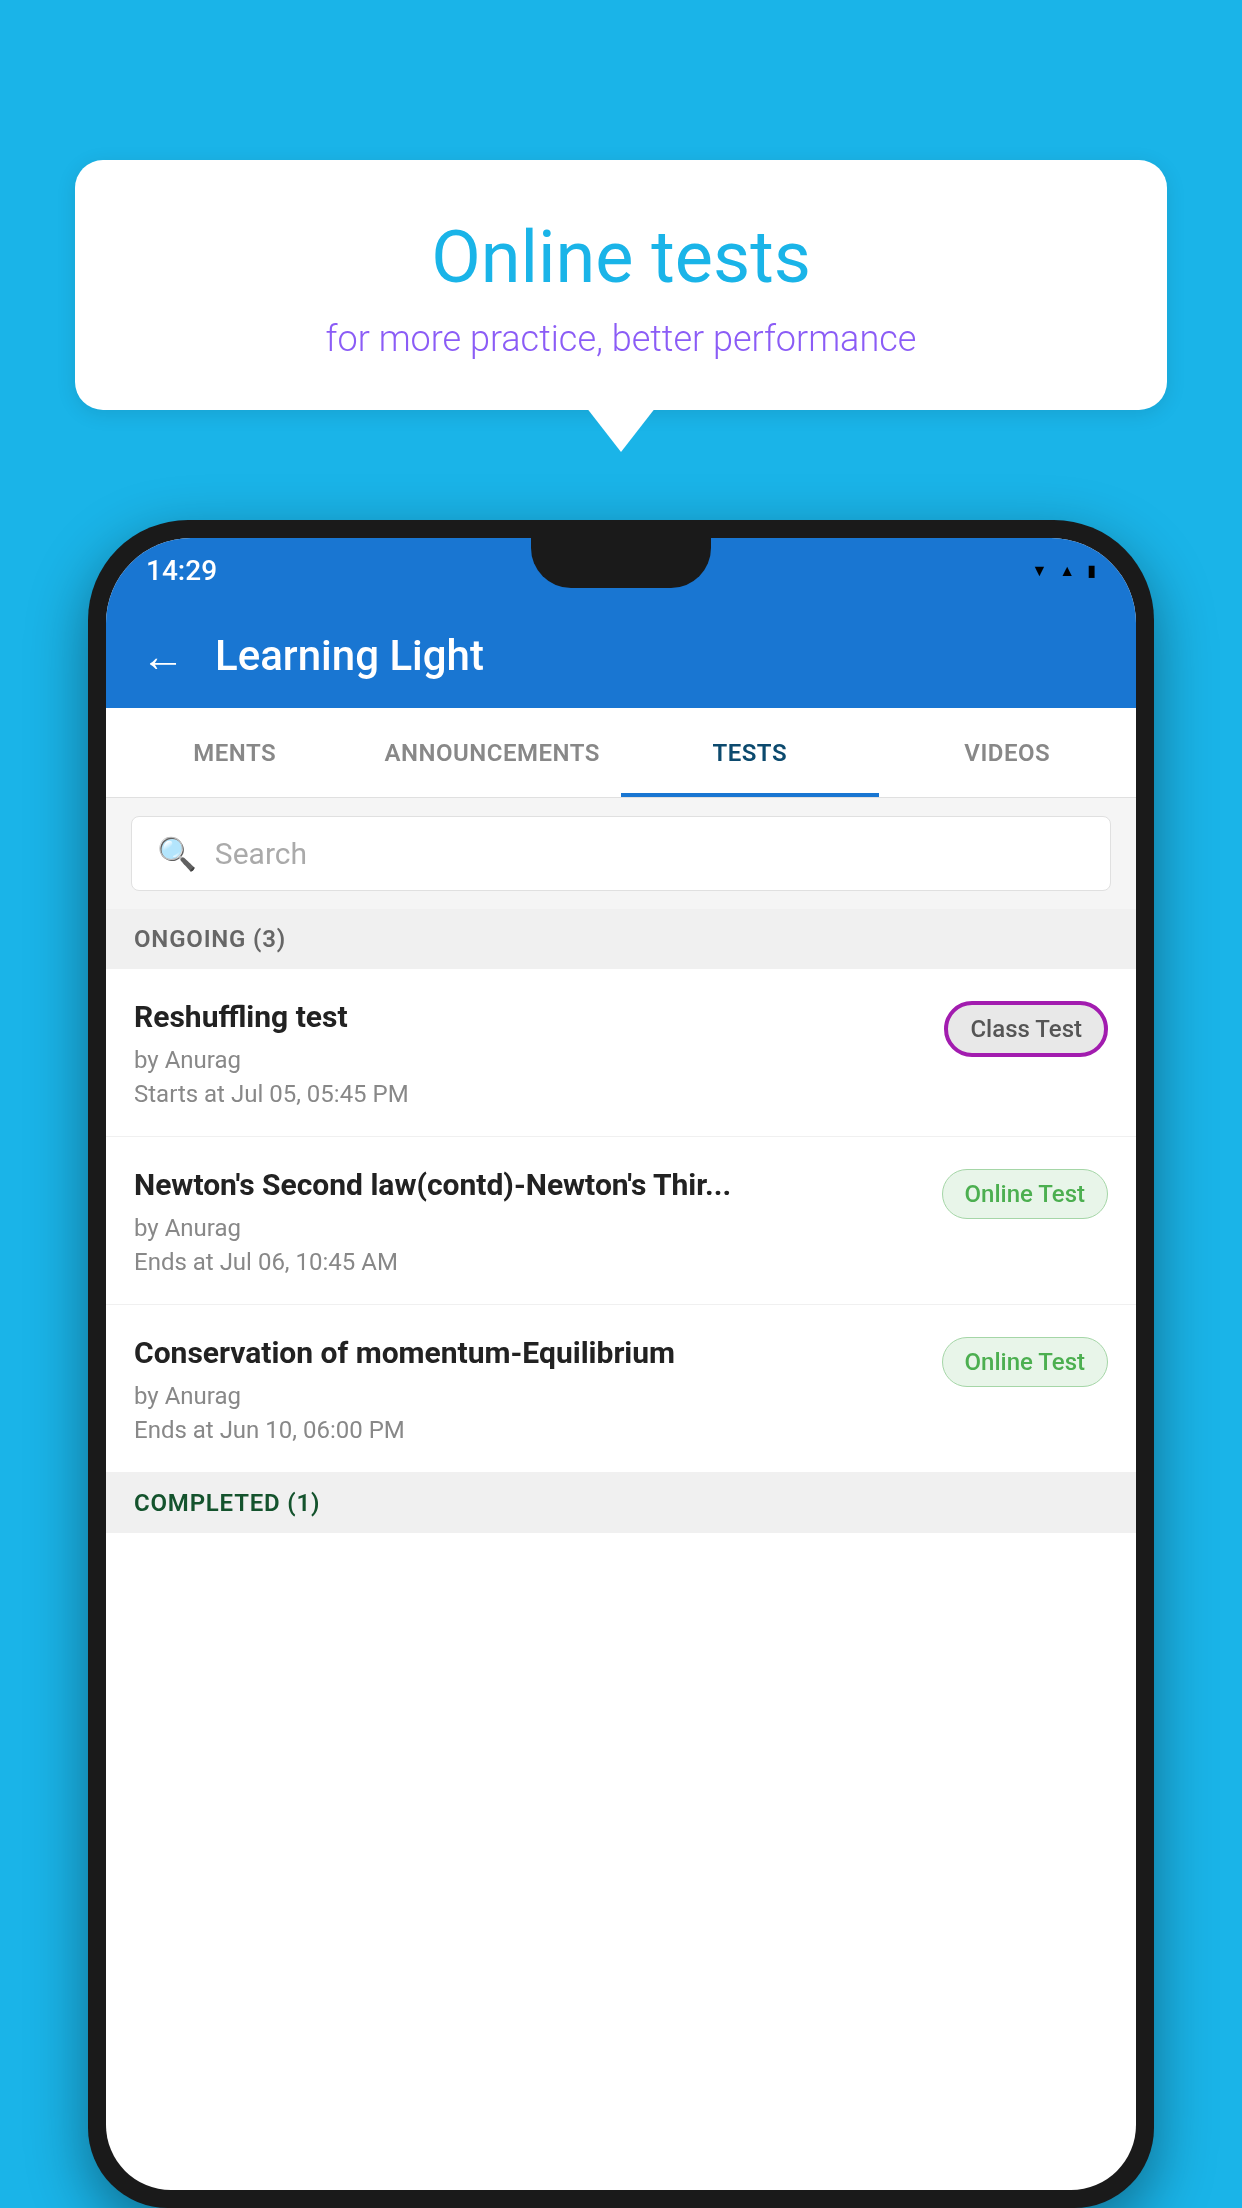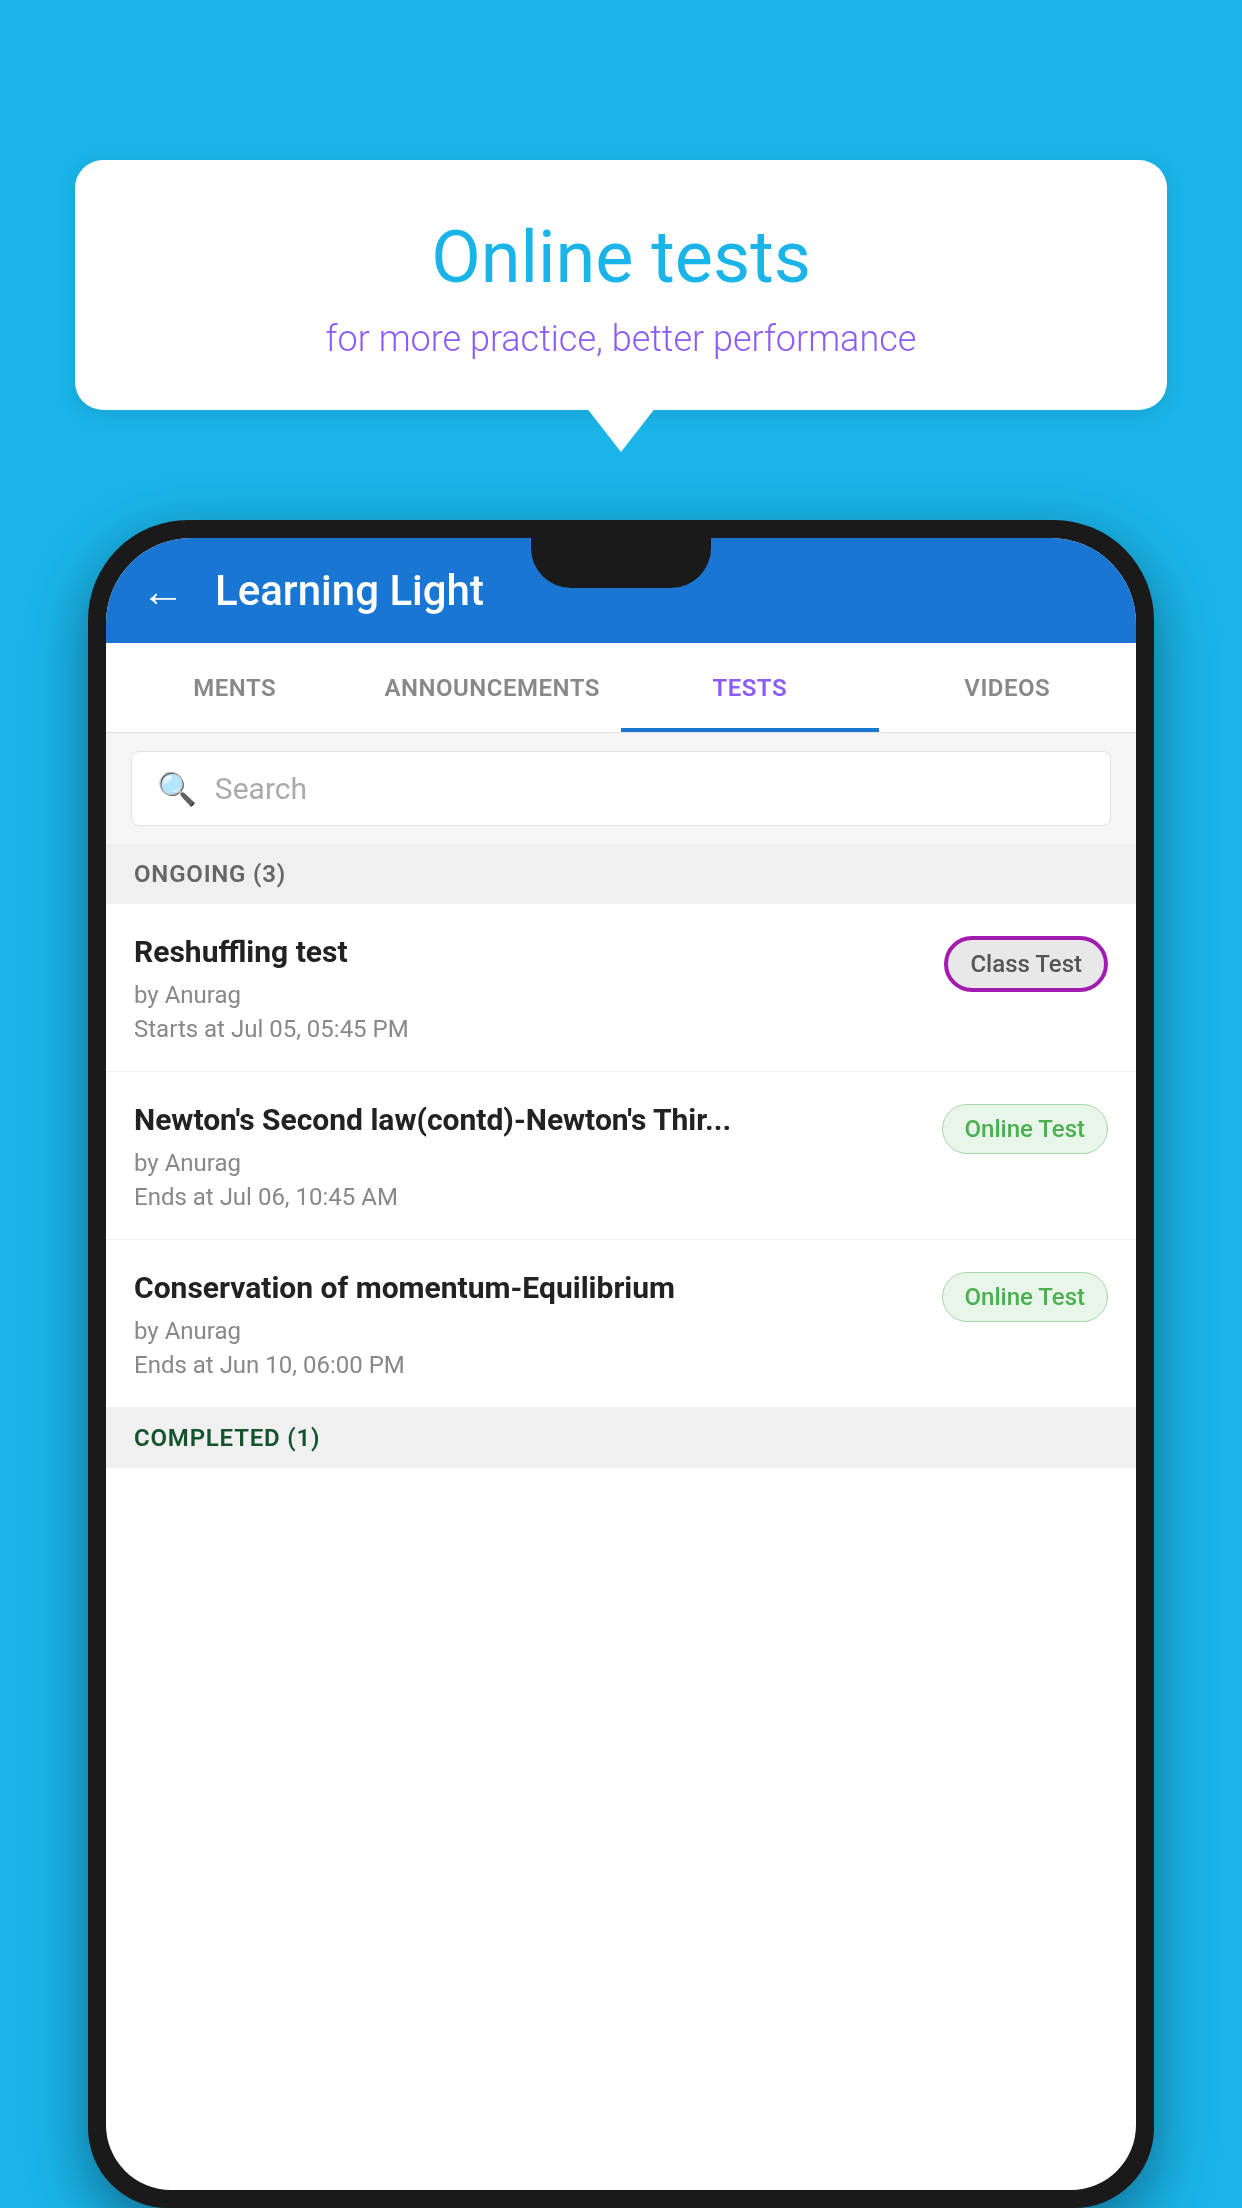--- a/index.html
+++ b/index.html
@@ -142,21 +142,21 @@
       align-items: center;
       justify-content: center;
       font-size: 24px;
       font-weight: 600;
       color: #888;
       letter-spacing: 0.5px;
       cursor: pointer;
       position: relative;
     }
     .tab.active {
-      color: #8b5cf6;
+      color: #0c4a6e;
     }
     .tab.active::after {
       content: '';
       position: absolute;
       bottom: 0;
       left: 0;
       right: 0;
       height: 4px;
       background: #1976d2;
     }
@@ -264,20 +264,28 @@
 <div class="speech-bubble">
   <div class="bubble-title">Online tests</div>
   <div class="bubble-subtitle">for more practice, better performance</div>
 </div>
 
 <div class="phone-frame">
   <div class="phone-inner">
 
     <div class="notch"></div>
 
+    <div class="status-bar">
+      <span class="status-time">14:29</span>
+      <div class="status-icons">
+        <span>▼</span>
+        <span>▲</span>
+        <span>▮</span>
+      </div>
+    </div>
 
     <div class="app-bar">
       <span class="back-arrow">←</span>
       <span class="app-title">Learning Light</span>
     </div>
 
     <div class="tabs">
       <div class="tab">
         <span>MENTS</span>
       </div>

